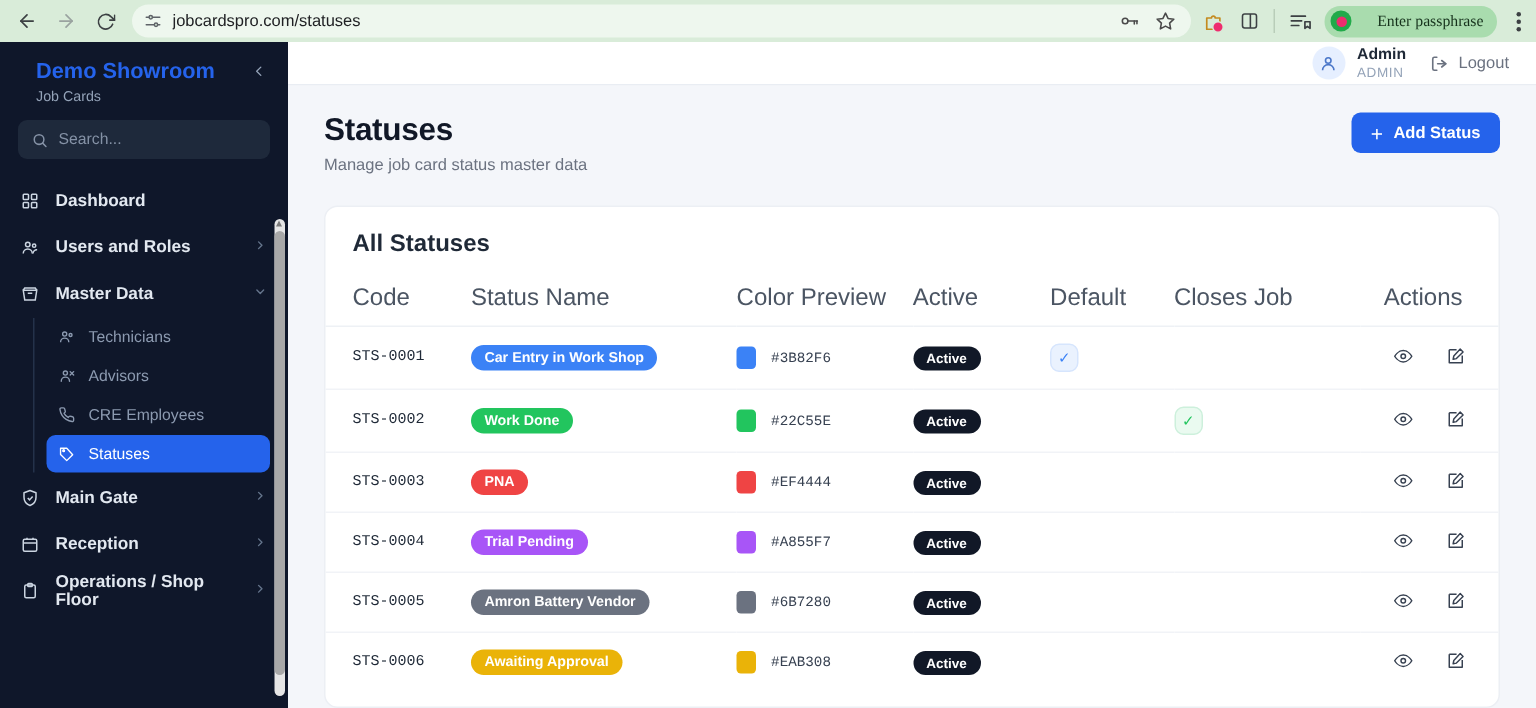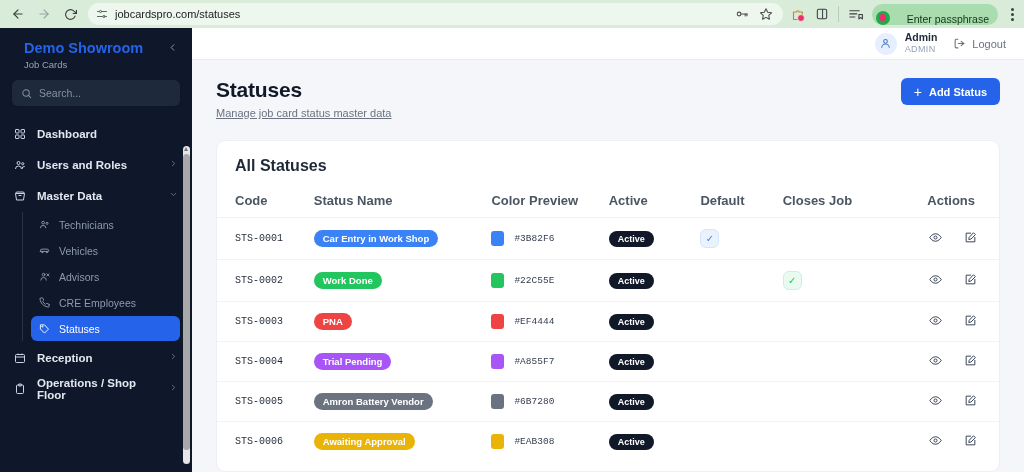--- a/index.html
+++ b/index.html
@@ -40,23 +40,23 @@
   .omni-right .ic { color: #4a4a4a; display: flex; align-items: center; }
   .chrome-icons { display: flex; align-items: center; gap: 9px; flex: none; }
   .chrome-icons .ic { display: flex; align-items: center; color: #3c4043; position: relative; }
   .ext-dot {
     position: absolute; bottom: 0px; right: 1px;
     width: 8px; height: 8px; border-radius: 50%;
     background: #ee2d6e; border: 1px solid #d9ecd9;
   }
   .divider-v { width: 1px; height: 16px; background: #b9cdb9; }
   .passphrase-pill {
-    display: flex; align-items: flex-end; gap: 17px;
+    display: flex; align-items: center; gap: 17px;
     background: #a9dcae; border-radius: 11px;
-    height: 21px; padding: 0 9px 0 4px; flex: none;
+    height: 21px; padding: 0 9px 0 4px; flex: none; font-family: Liberation Serif, serif;
   }
   .passphrase-pill .ring {
     width: 14px; height: 14px; border-radius: 50%;
     background: #22aa4a; display:flex; align-items:center; justify-content:center;
   }
   .passphrase-pill .ring i {
     width: 7px; height: 7px; border-radius: 50%; background: #ee2d6e; display:block;
   }
   .passphrase-pill span { font-size: 10.5px; color: #16321c; white-space: nowrap; }
   .kebab { display:flex; flex-direction:column; gap:2px; align-items:center; padding: 0 4px; flex:none;}
@@ -129,38 +129,38 @@
     background: #e6efff; display: flex; align-items: center; justify-content: center;
     color: #4b77c9;
   }
   .user-name { font-size: 10.5px; font-weight: bold; color: #1f2937; line-height: 1.25; }
   .user-role { font-size: 9px; color: #94a3b8; letter-spacing: .4px; line-height: 1.25; }
   .logout { display: flex; align-items: center; gap: 6px; color: #6b7280; font-size: 11px; }
 
   .page { padding: 18px 24px 0 24px; }
   .page-head { display: flex; align-items: flex-start; justify-content: space-between; }
   .page-title { font-size: 21px; font-weight: bold; color: #111827; letter-spacing: -.2px; }
-  .page-sub { font-size: 11px; color: #6b7280; margin-top: 5px; text-decoration: underline; }
+  .page-sub { font-size: 11px; color: #6b7280; margin-top: 5px; }
   .btn-primary {
     background: #2563eb; color: #fff; border: none;
     height: 27px; border-radius: 6px; padding: 0 13px;
     display: flex; align-items: center; gap: 7px;
     font-size: 11px; font-weight: bold; font-family: inherit;
   }
   .btn-primary .plus { font-size: 14px; font-weight: normal; line-height: 1; }
 
   .card {
     margin-top: 21px; background: #ffffff;
     border: 1px solid #eceff4; border-radius: 9px;
     padding: 16px 0 10px 0;
   }
   .card-title { font-size: 16px; font-weight: bold; color: #1f2937; padding: 0 18px 0 18px; }
   table { width: 100%; border-collapse: collapse; margin-top: 18px; }
   thead th {
-    text-align: left; font-size: 13px; font-weight: bold; color: #4b5563;
+    text-align: left; font-size: 16px; font-weight: normal; color: #4b5563;
     padding: 0 0 9px 0; border-bottom: 1px solid #eef1f5;
   }
   thead th:first-child { padding-left: 18px; }
   thead th.right { text-align: right; padding-right: 24px; }
   tbody td {
     padding: 11px 0; border-bottom: 1px solid #f1f3f7;
     font-size: 10.5px; color: #1f2937; vertical-align: middle;
   }
   tbody tr:last-child td { border-bottom: none; }
   tbody td:first-child { padding-left: 18px; font-family: "Liberation Mono", monospace; font-size:10px;}
@@ -355,30 +355,20 @@
       <div class="sub-wrap">
         <div class="sub-item">
           <span class="nav-ico">
             <svg width="11" height="11" viewBox="0 0 24 24" fill="none" stroke="currentColor" stroke-width="2">
                 <circle cx="9" cy="8" r="3"></circle>
                 <path d="M3 20a6 6 0 0 1 12 0"></path>
                 <circle cx="17.5" cy="9.5" r="2.2"></circle>
               </svg>
           </span>
           <span>Technicians</span>
-        </div>
-        <div class="sub-item">
-          <span class="nav-ico">
-            <svg width="11" height="11" viewBox="0 0 24 24" fill="none" stroke="currentColor" stroke-width="2" stroke-linecap="round">
-                <path d="M3 14h18v-2a3 3 0 0 0-3-3H6a3 3 0 0 0-3 3z"></path>
-                <circle cx="7" cy="15.5" r="1.4"></circle>
-                <circle cx="17" cy="15.5" r="1.4"></circle>
-              </svg>
-          </span>
-          <span>Vehicles</span>
         </div>
         <div class="sub-item">
           <span class="nav-ico">
             <svg width="11" height="11" viewBox="0 0 24 24" fill="none" stroke="currentColor" stroke-width="2" stroke-linecap="round">
                 <circle cx="10" cy="8" r="3"></circle>
                 <path d="M4 20a6 6 0 0 1 12 0"></path>
                 <line x1="17" y1="6" x2="22" y2="11"></line>
                 <line x1="22" y1="6" x2="17" y2="11"></line>
               </svg>
           </span>
@@ -396,20 +386,34 @@
           <span class="nav-ico">
             <svg width="11" height="11" viewBox="0 0 24 24" fill="none" stroke="currentColor" stroke-width="2" stroke-linejoin="round">
                 <path d="M20.6 13.4 12 22l-9-9V4h9z"></path>
                 <circle cx="7.5" cy="7.5" r="1.3"></circle>
               </svg>
           </span>
           <span>Statuses</span>
         </div>
       </div>
 
+      <div class="nav-item">
+        <span class="nav-ico">
+          <svg width="12" height="12" viewBox="0 0 24 24" fill="none" stroke="currentColor" stroke-width="2" stroke-linejoin="round">
+              <path d="M12 2 4 5v6c0 5 3.4 9.3 8 11 4.6-1.7 8-6 8-11V5z"></path>
+              <polyline points="9 12 11.5 14.5 15.5 10"></polyline>
+            </svg>
+        </span>
+        <span>Main Gate</span>
+        <span class="chev">
+          <svg width="9" height="9" viewBox="0 0 24 24" fill="none" stroke="currentColor" stroke-width="2.5" stroke-linecap="round" stroke-linejoin="round">
+              <polyline points="9 18 15 12 9 6"></polyline>
+            </svg>
+        </span>
+      </div>
 
       <div class="nav-item">
         <span class="nav-ico">
           <svg width="12" height="12" viewBox="0 0 24 24" fill="none" stroke="currentColor" stroke-width="2" stroke-linejoin="round">
               <rect x="3" y="5" width="18" height="16" rx="2"></rect>
               <line x1="3" y1="10" x2="21" y2="10"></line>
               <line x1="8" y1="3" x2="8" y2="6"></line>
               <line x1="16" y1="3" x2="16" y2="6"></line>
             </svg>
         </span>

